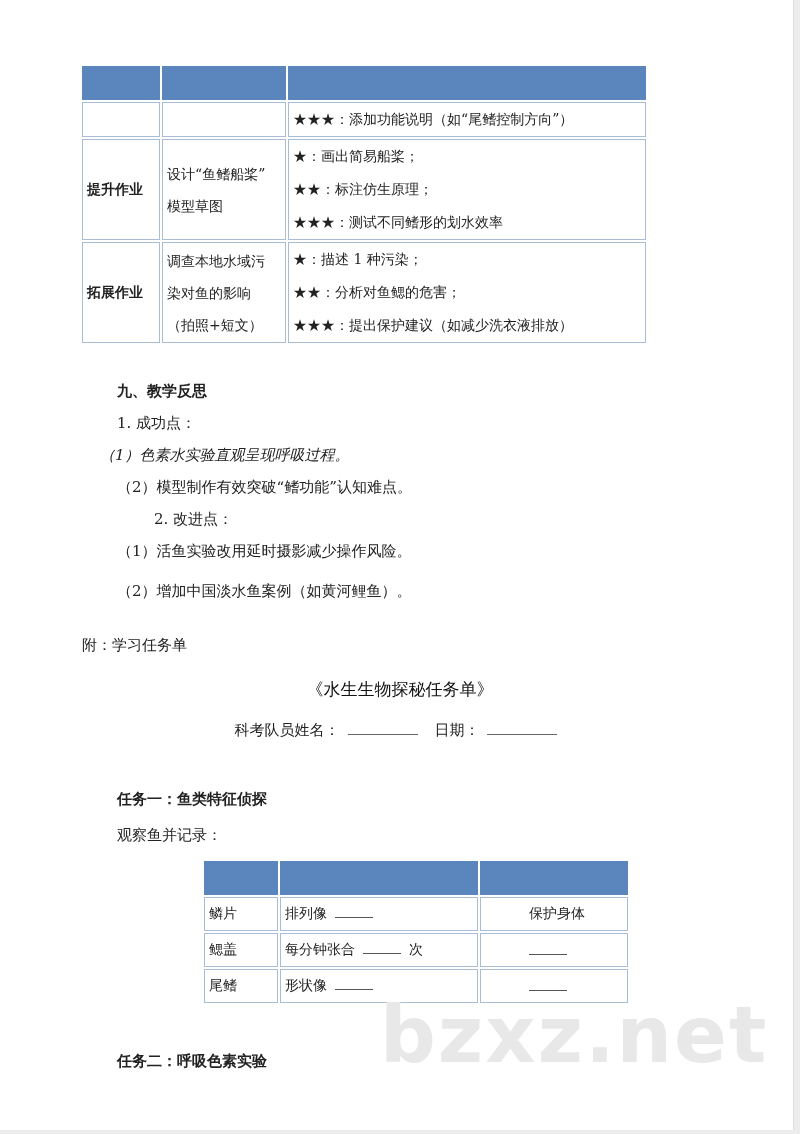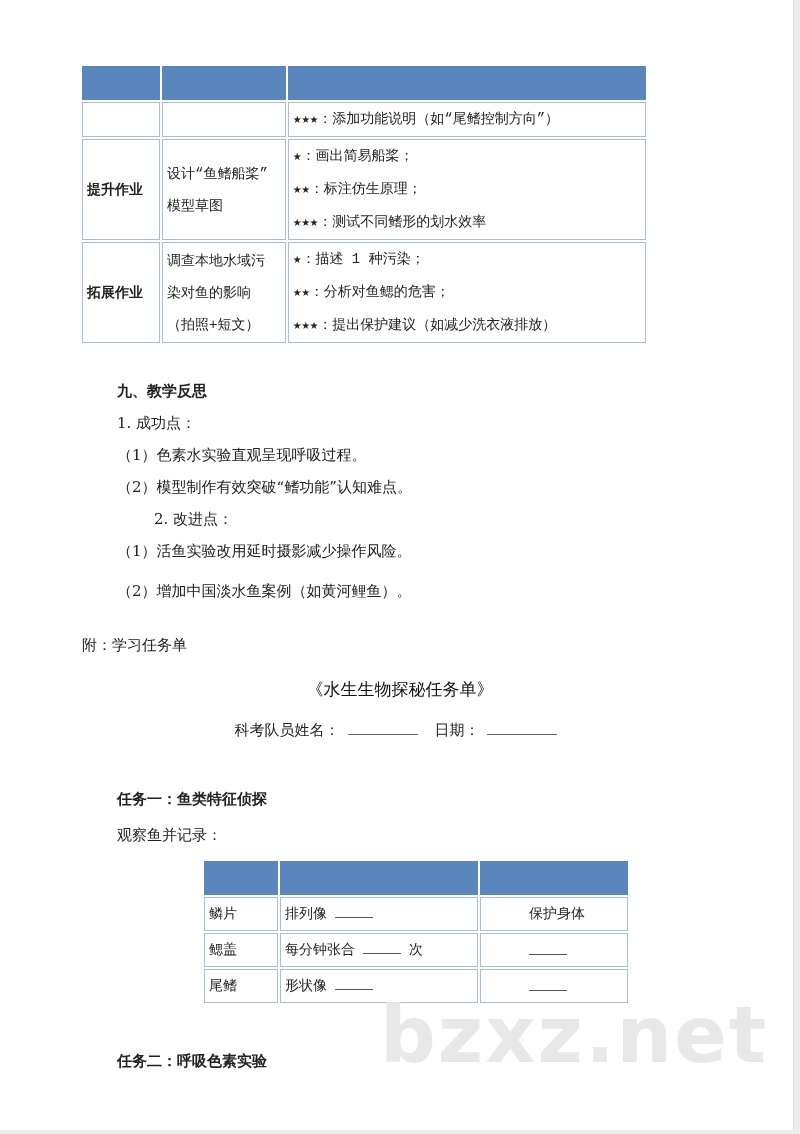--- a/index.html
+++ b/index.html
@@ -2,21 +2,21 @@
 <html><head>
 <meta charset="utf-8">
 <style>
   html, body { margin:0; padding:0; background:#ffffff; }
   body { width:800px; height:1134px; position:relative; overflow:hidden;
          font-family:"DejaVu Serif","Liberation Serif",serif; color:#222; }
   .page-edge { position:absolute; top:0; right:0; width:6px; height:1134px; background:#ececec; border-left:1px solid #e0e0e0; }
   .page-bottom { position:absolute; left:0; bottom:0; width:800px; height:4px; background:#ececec; }
 
   table.grid { position:absolute; border-collapse:separate; border-spacing:2px; }
-  table.grid td { border:1px solid #a9bed6; padding:0 4px; vertical-align:middle; font-size:14px;font-family:Liberation Mono, monospace; }
+  table.grid td { border:1px solid #a9bed6; padding:0 4px; vertical-align:middle; font-size:14px; }
   table.grid td.hdr { background:#5b86bd; border-color:#5b86bd; }
 
   #t1 { left:80px; top:64px; }
   #t1 td.c1 { width:68px; }
   #t1 td.c2 { width:114px; }
   #t1 td.c3 { width:348px; }
   #t1 tr.h { height:34px; }
   #t1 tr.r1 { height:34px; }
   #t1 tr.r2, #t1 tr.r3 { height:97px; }
   .row-label { font-family:"DejaVu Sans","Liberation Sans",sans-serif; font-weight:bold; font-size:15px; }
@@ -84,21 +84,21 @@
       <div class="line">★：描述 1 种污染；</div>
       <div class="line">★★：分析对鱼鳃的危害；</div>
       <div class="line">★★★：提出保护建议（如减少洗衣液排放）</div>
     </td>
   </tr>
 </tbody>
   </table>
 
 <div class="text bold" style="left:117px; top:382px;">九、教学反思</div>
 <div class="text" style="left:117px; top:414px;">1. 成功点：</div>
-<div class="text" style="left:117px; top:446px;">（1）色素水实验直观呈现呼吸过程。</div>
+<div class="text" style="left:100px; top:446px;font-style:italic;">（1）色素水实验直观呈现呼吸过程。</div>
 <div class="text" style="left:117px; top:478px;">（2）模型制作有效突破“鳍功能”认知难点。</div>
 <div class="text" style="left:117px; top:510px;margin-left:37px;">2. 改进点：</div>
 <div class="text" style="left:117px; top:542px;">（1）活鱼实验改用延时摄影减少操作风险。</div>
 <div class="text" style="left:117px; top:582px;">（2）增加中国淡水鱼案例（如黄河鲤鱼）。</div>
 
 <div class="text" style="left:82px; top:636px;">附：学习任务单</div>
 <div class="title">《水生生物探秘任务单》</div>
 <div class="fields">
   <span>科考队员姓名：</span><span class="blank"></span>
   <span style="margin-left:4px;">日期：</span><span class="blank"></span>

